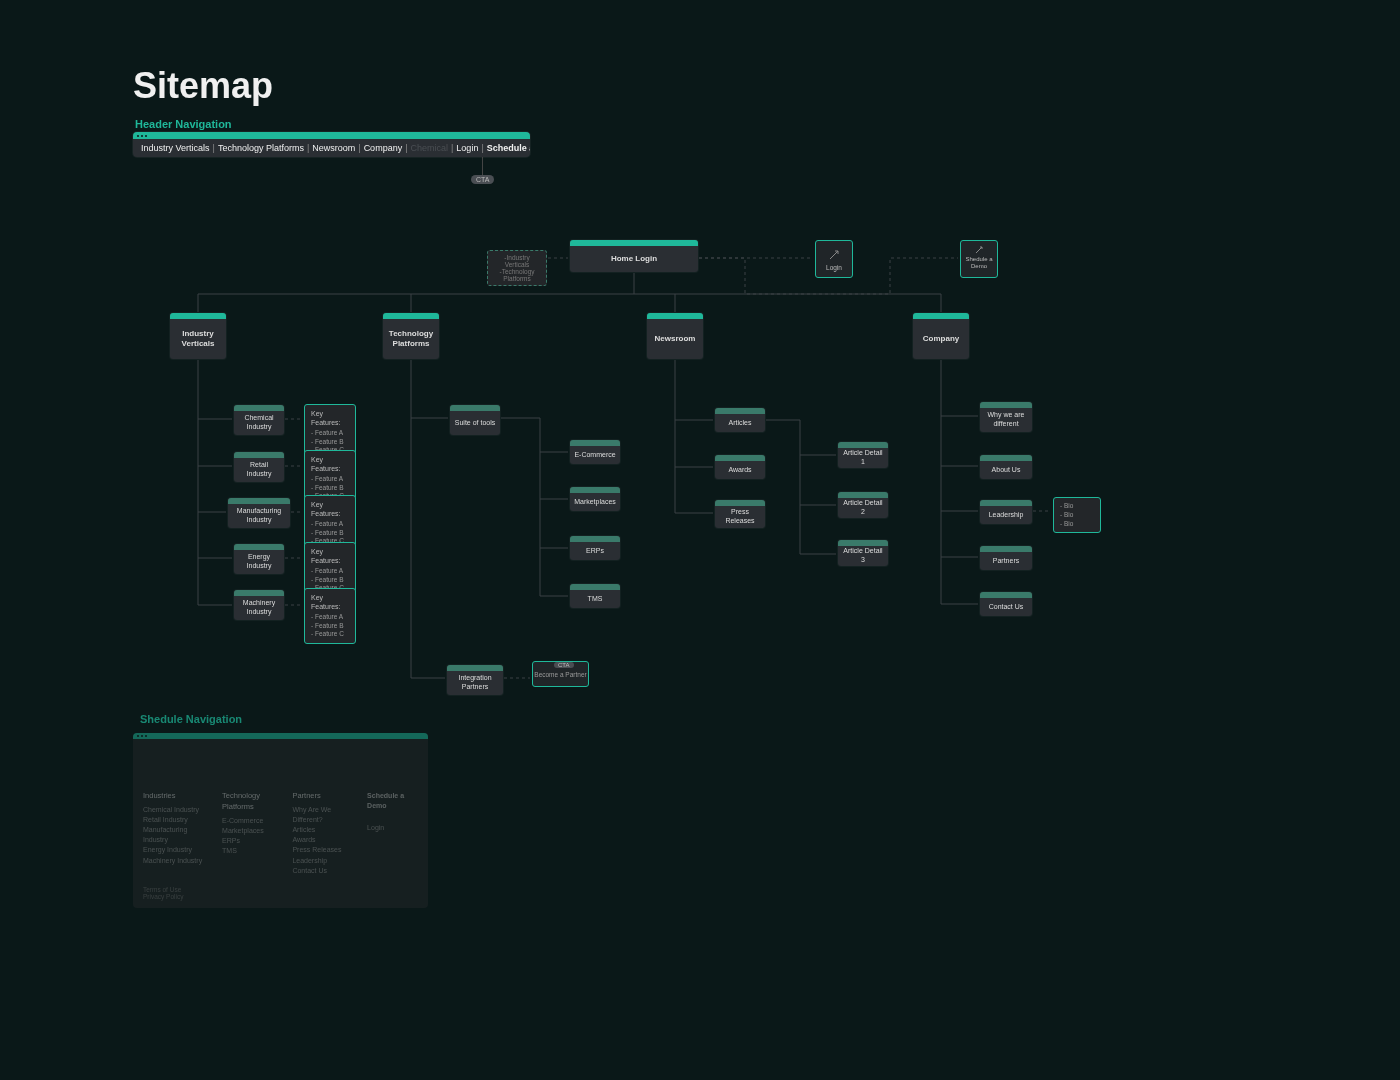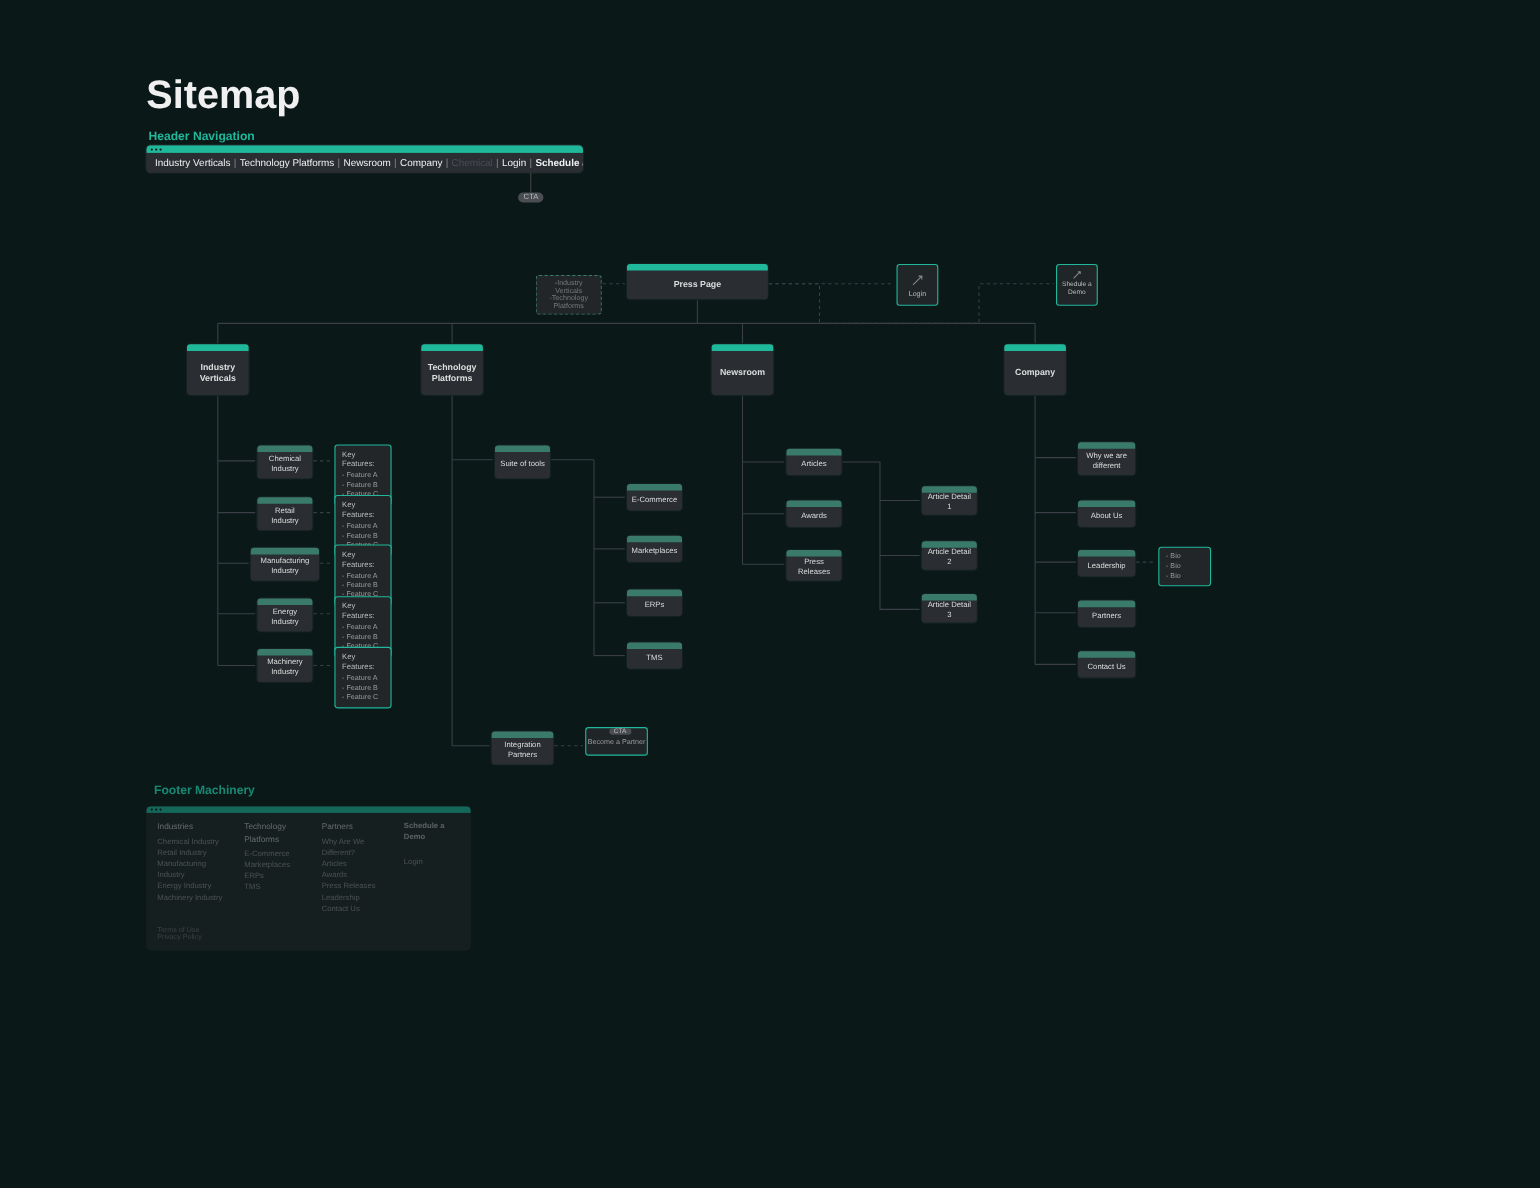--- a/index.html
+++ b/index.html
@@ -97,21 +97,21 @@
     }
 
     
     .footer-box{
       position:absolute; left:133px; top:733px;
       width:295px; background:#232629; border-radius:4px;
       opacity:.5; overflow:hidden;
     }
     .footer-top{height:6px;background:#1fb89a;display:flex;align-items:center;padding-left:4px;gap:2px;}
     .footer-top span{width:2px;height:2px;background:#0a1818;border-radius:50%;}
-    .footer-grid{display:flex;padding:8px 10px;gap:18px;font-size:7px;color:#888;}
+    .footer-grid{display:flex;padding:8px 10px;gap:18px;font-size:7px;color:#888;margin-top:44px;}
     .footer-col{line-height:1.45;}
     .footer-col .h{color:#bbb;margin-bottom:3px;font-size:7.5px;}
     .footer-meta{padding:2px 10px 8px;font-size:6.5px;color:#666;}
     .footer-cta{font-weight:700;color:#aaa;}
 
     
     svg.lines{position:absolute;top:0;left:0;width:1400px;height:1080px;pointer-events:none;}
     svg.lines path, svg.lines line{stroke:#3a4045;stroke-width:1;fill:none;}
     svg.lines .dash{stroke-dasharray:3 3;}
 
@@ -157,21 +157,21 @@
   <div class="cta-connector-v"></div>
   <div class="cta-badge">CTA</div>
 
   <div class="dropdown-hint" style="left:487px;top:250px;">
     <div>-Industry Verticals</div>
     <div>-Technology Platforms</div>
   </div>
 
   <div class="node" style="left:570px;top:240px;width:128px;">
     <div class="node-top"></div>
-    <div class="node-body" style="height:26px;font-weight:600;">Press Page</div>
+    <div class="node-body" style="height:26px;font-weight:600;">Home Login</div>
   </div>
 
   <div class="cta-outline" style="left:815px;top:240px;width:38px;height:38px;">
     <div style="height:16px;display:flex;align-items:center;justify-content:center;margin-top:6px;">
       <svg width="12" height="12">
           <path d="M2 10 L10 2 M7 2 L10 2 L10 5" stroke="#888" stroke-width="1" fill="none"></path>
         </svg>
     </div>
     <div style="text-align:center;font-size:6.5px;color:#bbb;margin-top:1px;">Login</div>
   </div>
@@ -337,21 +337,21 @@
       <div class="node-top muted"></div>
       <div class="node-body small" style="height:18px;">Contact Us</div>
     </div>
 
   <div class="feature-box leadership" style="left:1053px;top:497px;">
     <div>- Bio</div>
       <div>- Bio</div>
       <div>- Bio</div>
   </div>
 
-  <div class="section-label footer-nav-label">Footer Machinery</div>
+  <div class="section-label footer-nav-label">Shedule Navigation</div>
   <div class="footer-box">
     <div class="footer-top">
         <span></span>
         <span></span>
         <span></span>
       </div>
     <div class="footer-grid">
       <div class="footer-col" style="width:70px;">
         <div class="h">Industries</div>
         <div>Chemical Industry</div>

